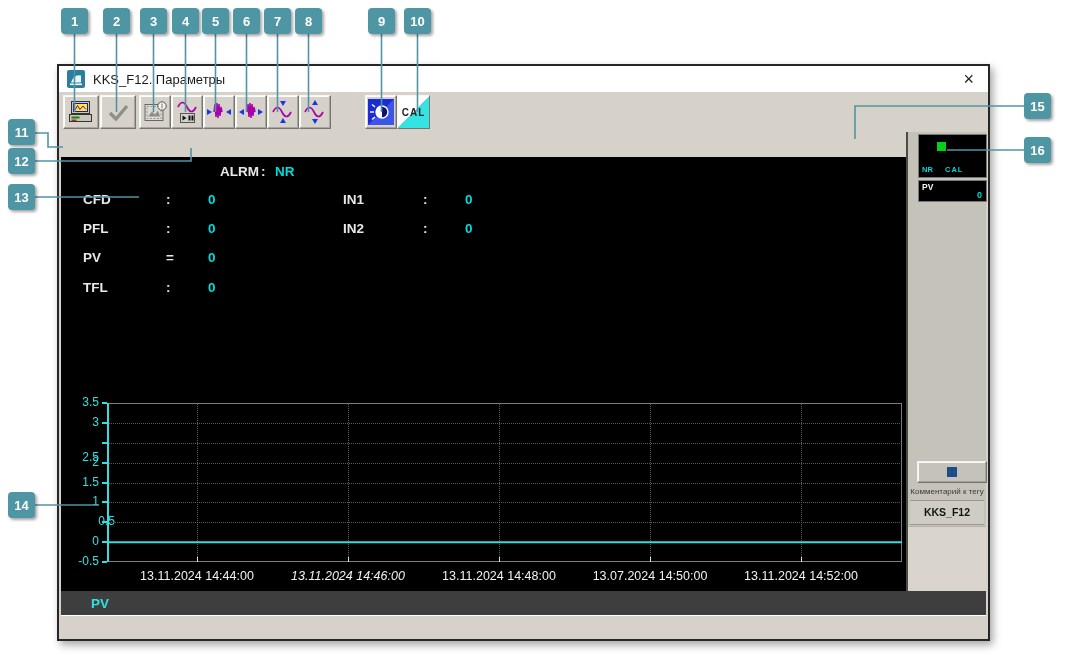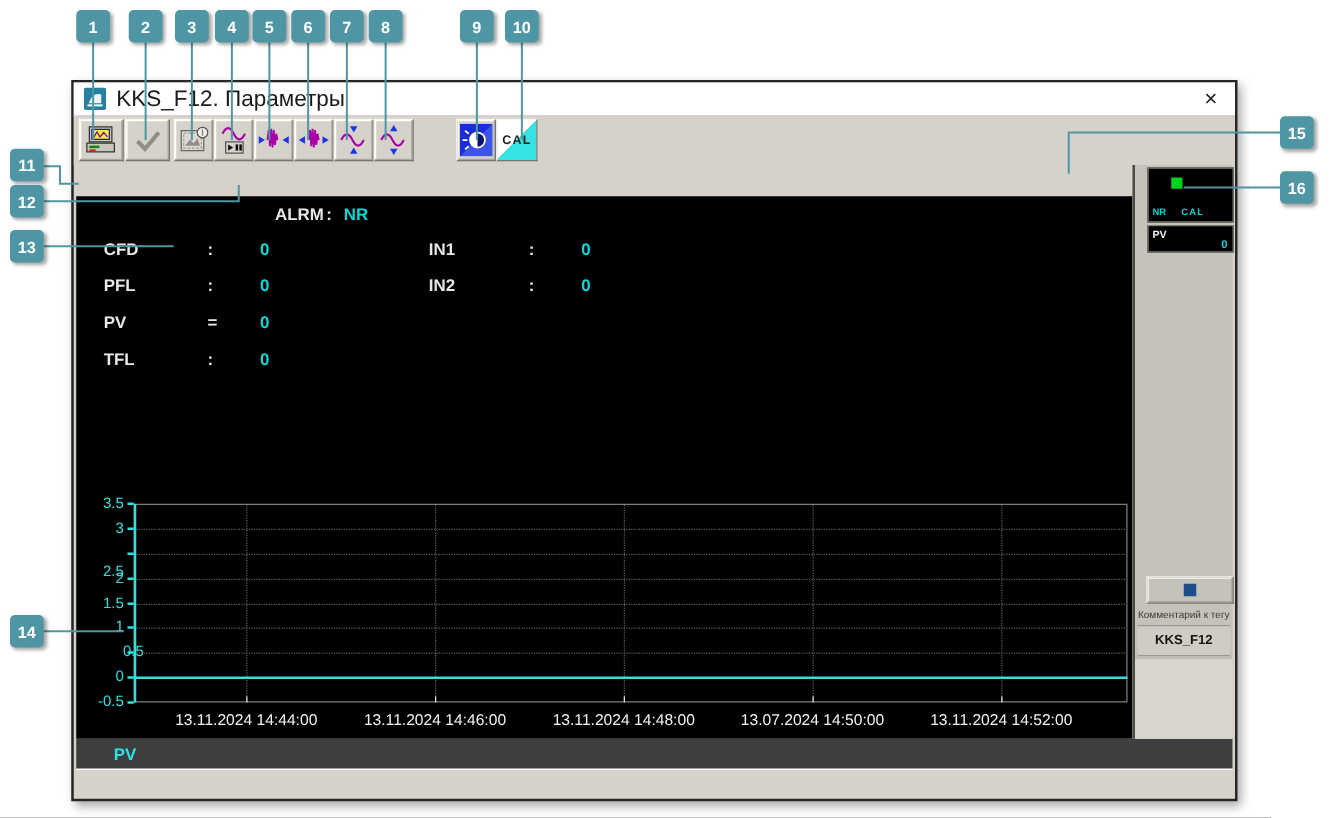--- a/index.html
+++ b/index.html
@@ -11,21 +11,21 @@
     color:#fff;font-size:13px;font-weight:700;display:flex;align-items:center;justify-content:center;
     box-shadow:2px 2px 3px rgba(0,0,0,.35);z-index:60;}
   #callout-lines{position:absolute;left:0;top:0;z-index:55;pointer-events:none;}
 
   
   #win{position:absolute;left:57px;top:64px;width:929px;height:573px;background:#d6d2c9;
     border:2px solid #262626;box-shadow:3px 4px 8px rgba(0,0,0,.35);z-index:10;}
   .titlebar{position:absolute;left:0;top:0;width:100%;height:26px;background:#ffffff;
     display:flex;align-items:center;border-bottom:1px solid #cfcfcf;}
   .titlebar .appicon{margin-left:8px;display:flex;}
-  .titlebar .title{margin-left:8px;font-size:18px;color:#1a1a1a;}
+  .titlebar .title{margin-left:8px;font-size:13px;color:#1a1a1a;}
   .titlebar .close{position:absolute;right:14px;top:1px;font-size:18px;color:#222;cursor:pointer;line-height:24px;}
 
   .toolbar{position:absolute;left:0;top:26px;width:100%;height:40px;background:#d6d2c9;}
   .tb{position:absolute;top:3px;height:34px;background:#d6d2c9;border:1px solid;
     border-color:#f8f7f3 #76756e #76756e #f8f7f3;box-shadow:inset -1px -1px 0 #a8a69e, inset 1px 1px 0 #ffffff;
     display:flex;align-items:center;justify-content:center;padding:0;cursor:pointer;}
   .cal-face{width:100%;height:100%;background:linear-gradient(135deg,#ffffff 49.5%,#35e3e3 49.5%);
     display:flex;align-items:center;justify-content:center;font-size:10px;font-weight:700;color:#222;letter-spacing:1px;}
 
   .win-body{position:absolute;left:0;top:66px;right:0;bottom:0;}
@@ -276,21 +276,21 @@
             <div class="hgrid" style="left: 48px; top: 144.25px; width: 791px;"></div>
             <div class="ytick" style="left: 0px; top: 156.125px; width: 38px;">0</div>
             <div class="ymark" style="left: 41px; top: 163.125px;"></div>
             <div class="ytick" style="left: 0px; top: 176px; width: 38px;">-0.5</div>
             <div class="ymark" style="left: 41px; top: 183px;"></div>
             <div class="vgrid" style="left: 136px; top: 26px; height: 157px;"></div>
             <div class="xmark" style="left: 136px; top: 179px;"></div>
             <div class="xtick" style="left: 56px; top: 191px;">13.11.2024 14:44:00</div>
             <div class="vgrid" style="left: 287px; top: 26px; height: 157px;"></div>
             <div class="xmark" style="left: 287px; top: 179px;"></div>
-            <div class="xtick" style="left: 207px; top: 191px;">13.11.2024 14:46:00</div>
+            <div class="xtick" style="left: 207px; top: 191px; font-style: italic;">13.11.2024 14:46:00</div>
             <div class="vgrid" style="left: 438px; top: 26px; height: 157px;"></div>
             <div class="xmark" style="left: 438px; top: 179px;"></div>
             <div class="xtick" style="left: 358px; top: 191px;">13.11.2024 14:48:00</div>
             <div class="vgrid" style="left: 589px; top: 26px; height: 157px;"></div>
             <div class="xmark" style="left: 589px; top: 179px;"></div>
             <div class="xtick" style="left: 509px; top: 191px;">13.07.2024 14:50:00</div>
             <div class="vgrid" style="left: 740px; top: 26px; height: 157px;"></div>
             <div class="xmark" style="left: 740px; top: 179px;"></div>
             <div class="xtick" style="left: 660px; top: 191px;">13.11.2024 14:52:00</div>
             <div class="yaxis" style="left: 46px; top: 25px; height: 159px;"></div>

